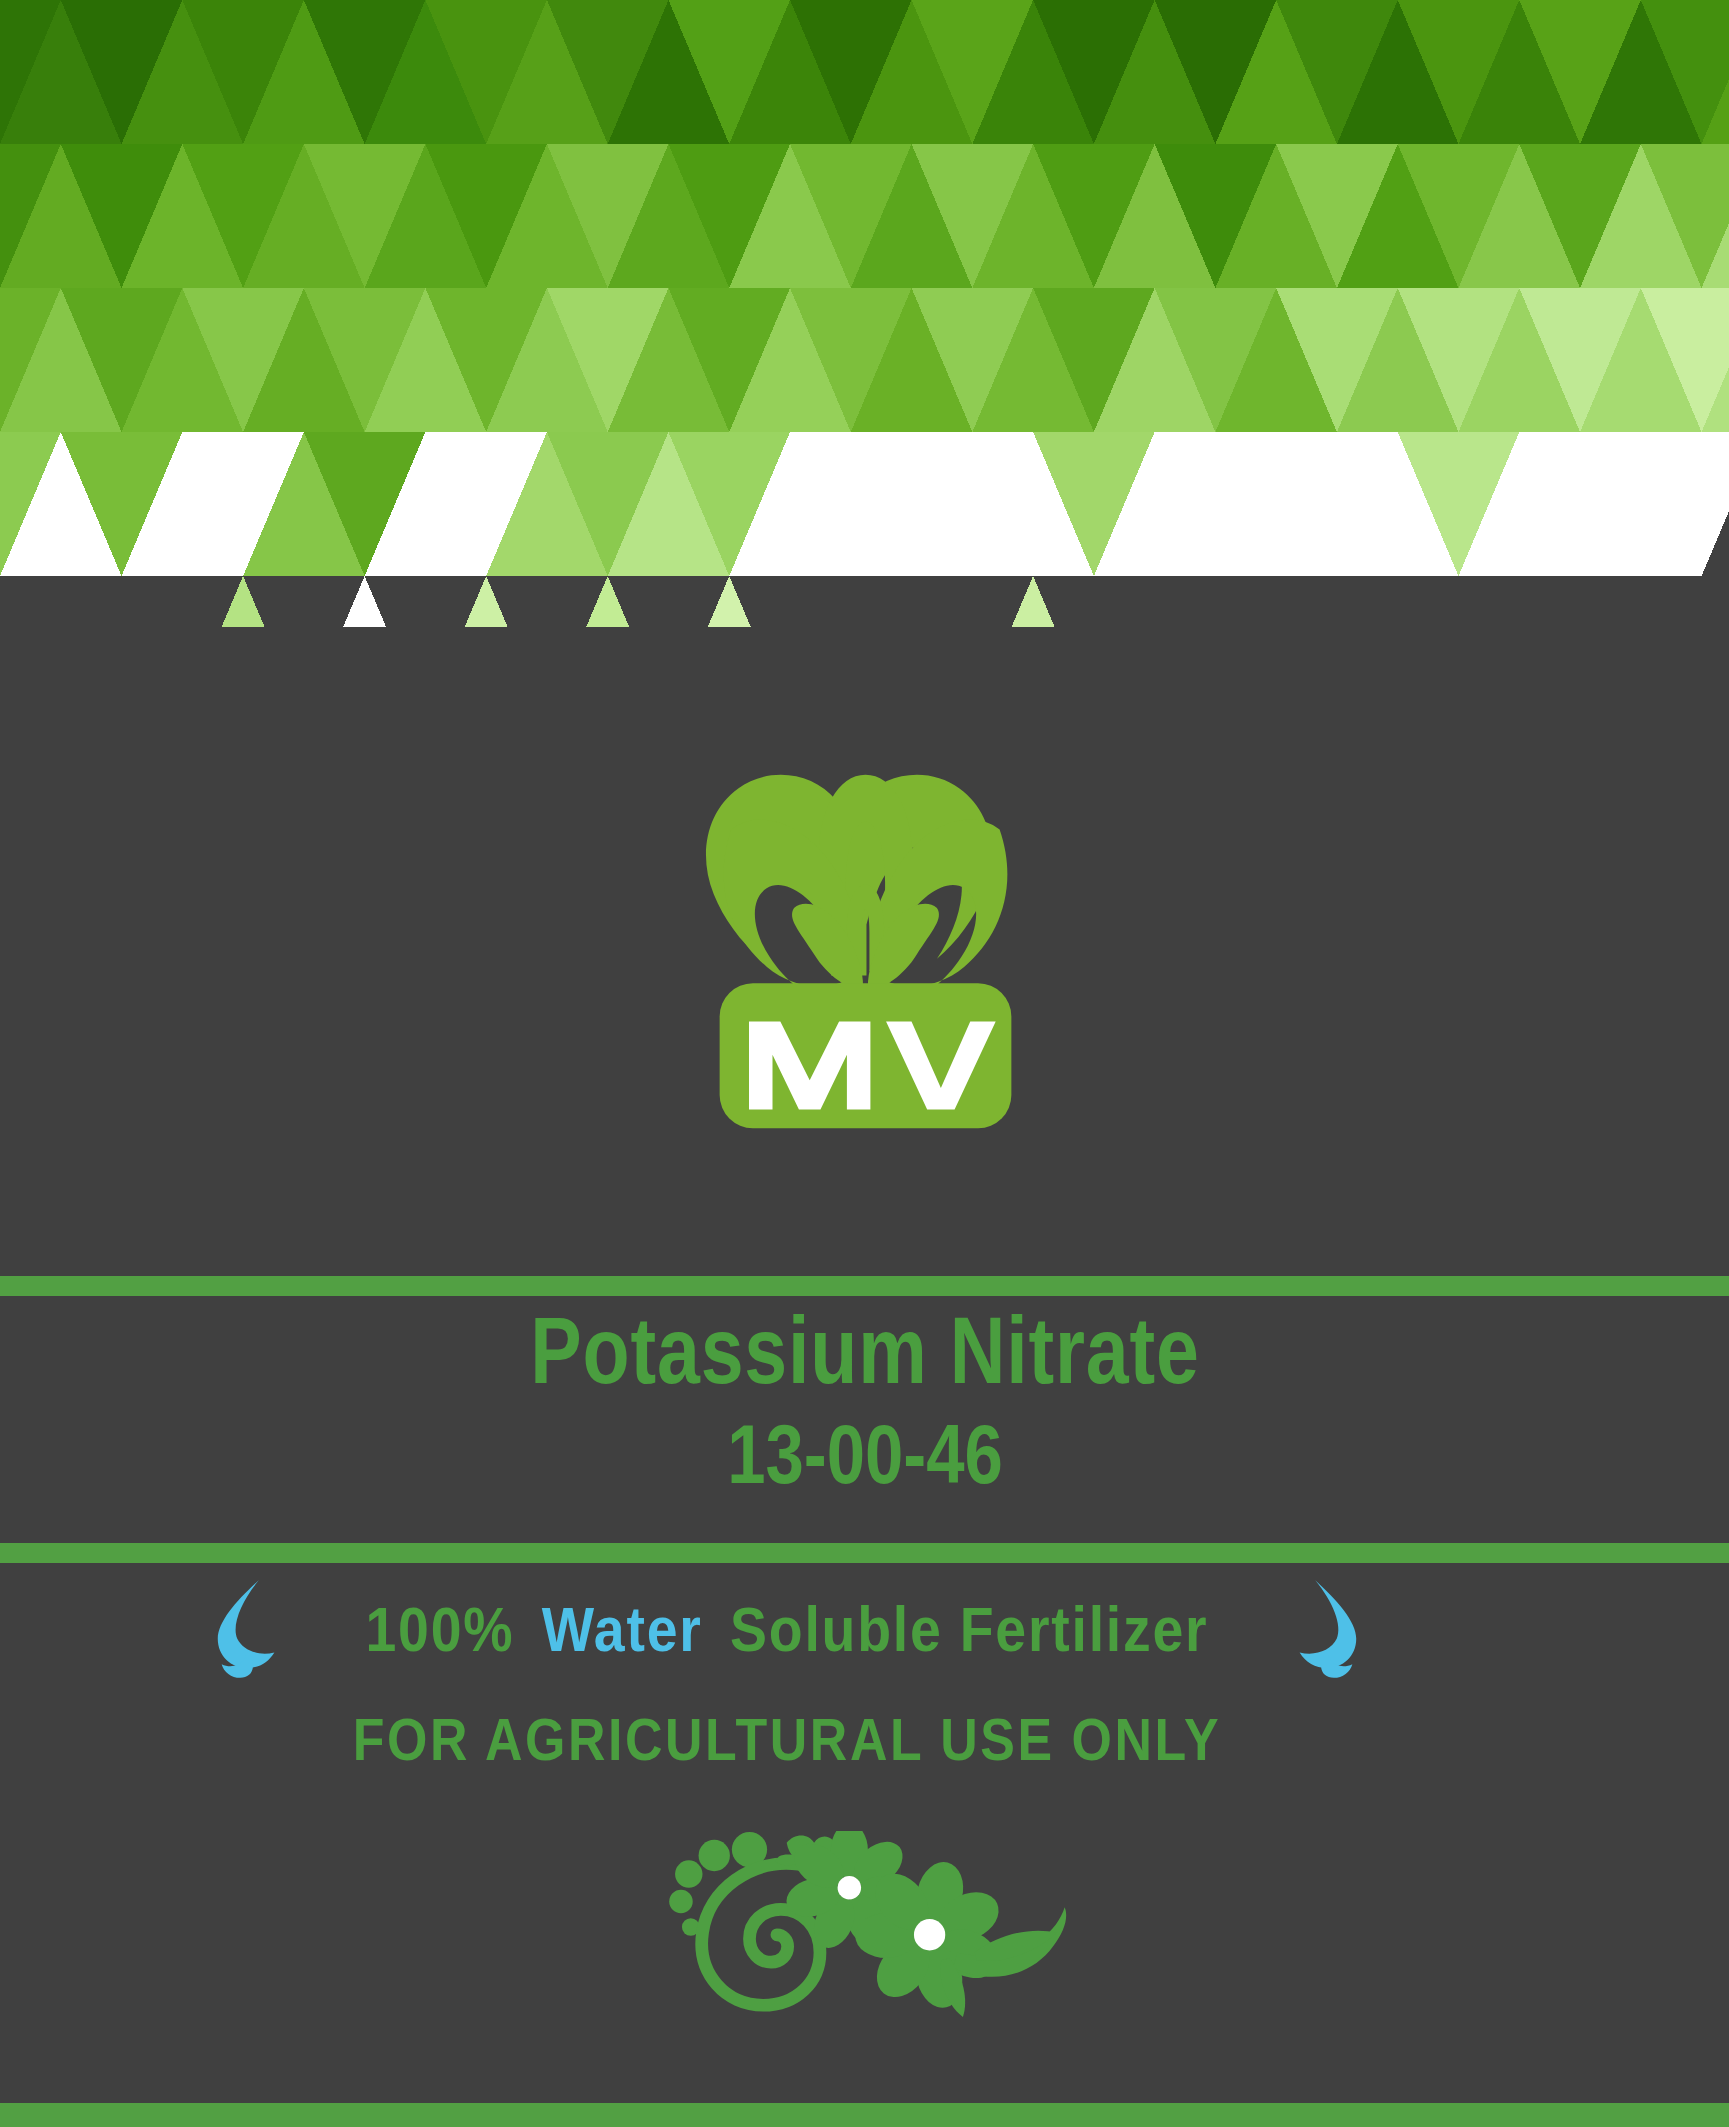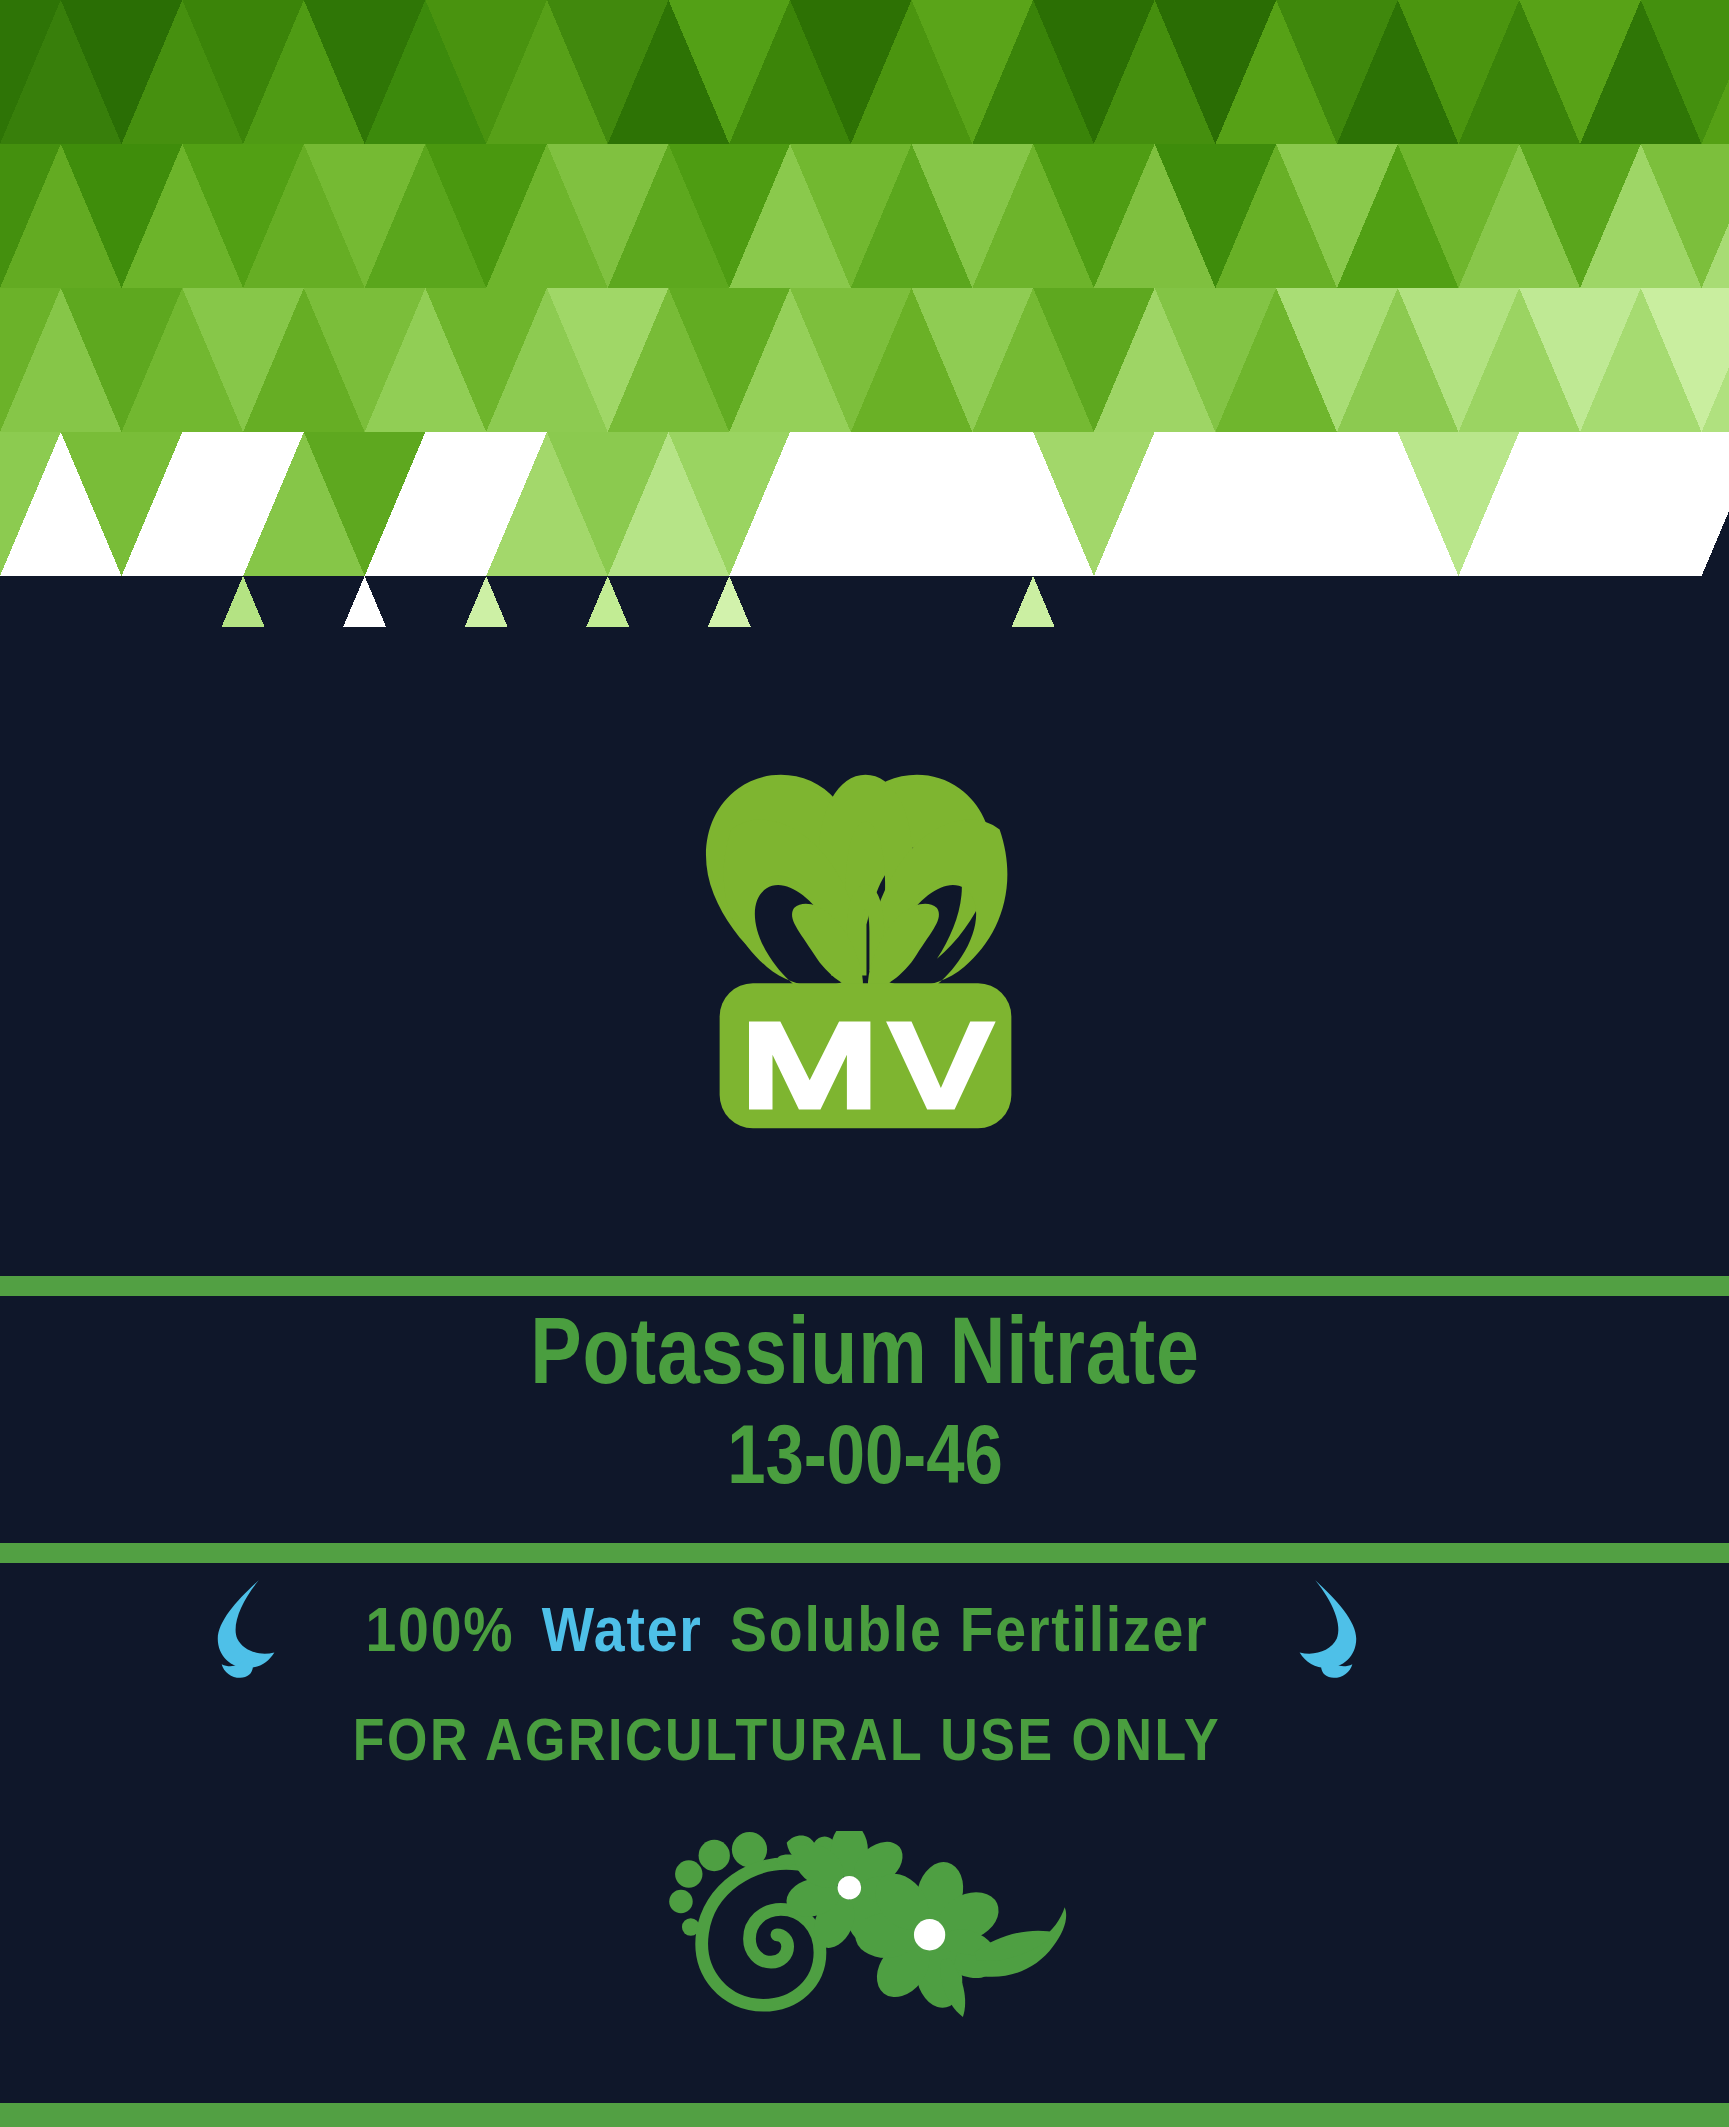--- a/index.html
+++ b/index.html
@@ -7,21 +7,21 @@
     padding: 0;
     background: #ffffff;
   }
   body {
     font-family: "Liberation Sans", sans-serif;
   }
   #label {
     position: relative;
     width: 1730px;
     height: 2128px;
-    background: #0f172a;
+    background: #404040;
     overflow: hidden;
   }
 
   
   .mosaic {
     position: absolute;
     left: 0;
     top: 0;
     width: 1730px;
     height: 627px;

